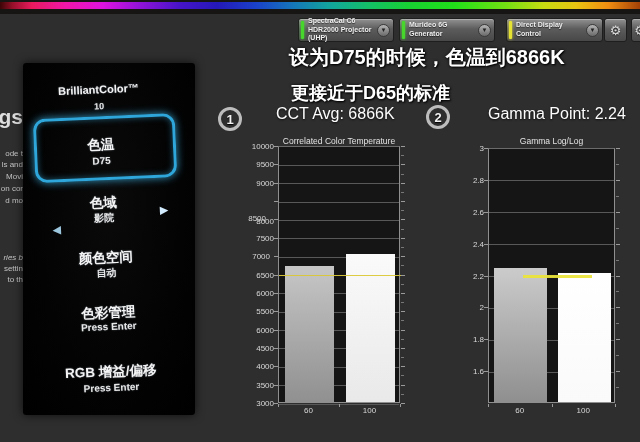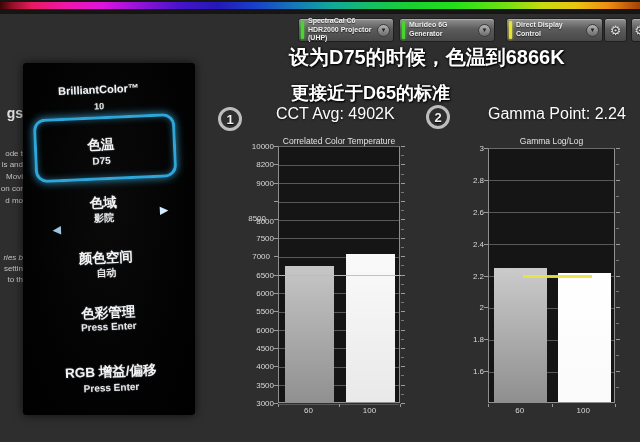--- a/index.html
+++ b/index.html
@@ -44,21 +44,21 @@
     border-bottom:1px solid #8f8f8f;border-top:1px solid #6b6b6b;}
   .gridline{position:absolute;left:0;right:0;height:1px;background:#585858;}
   .ytick-label{position:absolute;color:#d8d8d8;font-size:8px;text-align:right;width:34px;transform:translateY(-50%);}
   .tickmark{position:absolute;background:#9a9a9a;}
   .bar{position:absolute;bottom:0;}
   .target-line{position:absolute;z-index:4;}
   .xtick-label{position:absolute;color:#d8d8d8;font-size:8px;transform:translateX(-50%);white-space:nowrap;}
 
   
   .frag{position:absolute;color:#c2c2c2;white-space:nowrap;z-index:1;}
-  .frag-big{font-size:14px;font-weight:bold;color:#dedede;}
+  .frag-big{font-size:21px;font-weight:bold;color:#dedede;}
   .frag-small{font-size:8px;}
   .frag-italic{font-style:italic;}
 
   
   #osd-photo{position:absolute;left:23px;top:63px;width:172px;height:352px;z-index:2;border-radius:3px;
     background:radial-gradient(ellipse at 50% 40%, #0a0a0a 0%, #030303 60%, #000 100%);
     box-shadow:0 0 10px rgba(0,0,0,.7);}
   #osd-inner{position:absolute;left:0;top:0;right:0;bottom:0;transform:rotate(-2.5deg);}
   .osd-item{position:absolute;left:0;width:164px;text-align:center;color:#f4f4f4;
     text-shadow:0 0 2px rgba(210,230,255,.35);white-space:nowrap;}
@@ -134,21 +134,21 @@
           <div class="osd-item osd-title-cn" style="top: 300px;">RGB 增益/偏移</div>
           <div class="osd-item osd-val" style="top: 319px;">Press Enter</div>
         </div>
     </div>
   </div>
 
   <div class="cn-line" id="cn1">设为D75的时候，色温到6866K</div>
   <div class="cn-line" id="cn2">更接近于D65的标准</div>
 
   <div class="marker" style="left:218px;top:107px;">1</div>
-  <div class="chart-heading" style="left:276px;top:105px;">CCT Avg: 4902K</div>
+  <div class="chart-heading" style="left:276px;top:105px;">CCT Avg: 6866K</div>
   <div class="marker" style="left:426px;top:105px;">2</div>
   <div class="chart-heading" style="left:488px;top:105px;">Gamma Point: 2.24</div>
 
   <div id="charts">
       <div class="chart-title" style="left: 278px; top: 136px; width: 122px;">Correlated Color Temperature</div>
       <div class="plot" style="left: 278px; top: 146px; width: 122px; height: 257px;">
         <div class="gridline" style="top: 17.8571px;"></div>
         <div class="gridline" style="top: 36.2143px;"></div>
         <div class="gridline" style="top: 54.5714px;"></div>
         <div class="gridline" style="top: 72.9286px;"></div>
@@ -162,21 +162,21 @@
         <div class="gridline" style="top: 219.786px;"></div>
         <div class="gridline" style="top: 238.143px;"></div>
         <div class="gridline" style="top: 256.5px;"></div>
         <div class="bar" style="left: 6.1px; width: 48.8px; height: 135.843px; background: linear-gradient(rgb(198, 198, 198), rgb(144, 144, 144));"></div>
         <div class="bar" style="left: 67.1px; width: 48.8px; height: 147.591px; background: linear-gradient(rgb(250, 250, 250), rgb(233, 233, 233));"></div>
         <div class="target-line" style="left: 0px; width: 122px; top: 127.75px; height: 1.5px; background: rgb(217, 201, 53); opacity: 0.92;"></div>
       </div>
       <div class="ytick-label" style="left: 240px; top: 146px;">10000</div>
       <div class="tickmark" style="left: 274px; top: 146px; width: 4px; height: 1px;"></div>
       <div class="tickmark" style="left: 401px; top: 146px; width: 4px; height: 1px;"></div>
-      <div class="ytick-label" style="left: 240px; top: 164.357px;">8200</div>
+      <div class="ytick-label" style="left: 240px; top: 164.357px;">9500</div>
       <div class="tickmark" style="left: 274px; top: 164.357px; width: 4px; height: 1px;"></div>
       <div class="tickmark" style="left: 401px; top: 164.357px; width: 4px; height: 1px;"></div>
       <div class="ytick-label" style="left: 240px; top: 182.714px;">9000</div>
       <div class="tickmark" style="left: 274px; top: 182.714px; width: 4px; height: 1px;"></div>
       <div class="tickmark" style="left: 401px; top: 182.714px; width: 4px; height: 1px;"></div>
       <div class="ytick-label" style="left: 232px; top: 201.071px; margin-top: 17px;">8500</div>
       <div class="tickmark" style="left: 274px; top: 201.071px; width: 4px; height: 1px;"></div>
       <div class="tickmark" style="left: 401px; top: 201.071px; width: 4px; height: 1px;"></div>
       <div class="ytick-label" style="left: 240px; top: 213px; margin-top: 8px;">8000</div>
       <div class="tickmark" style="left: 274px; top: 219.429px; width: 4px; height: 1px;"></div>

